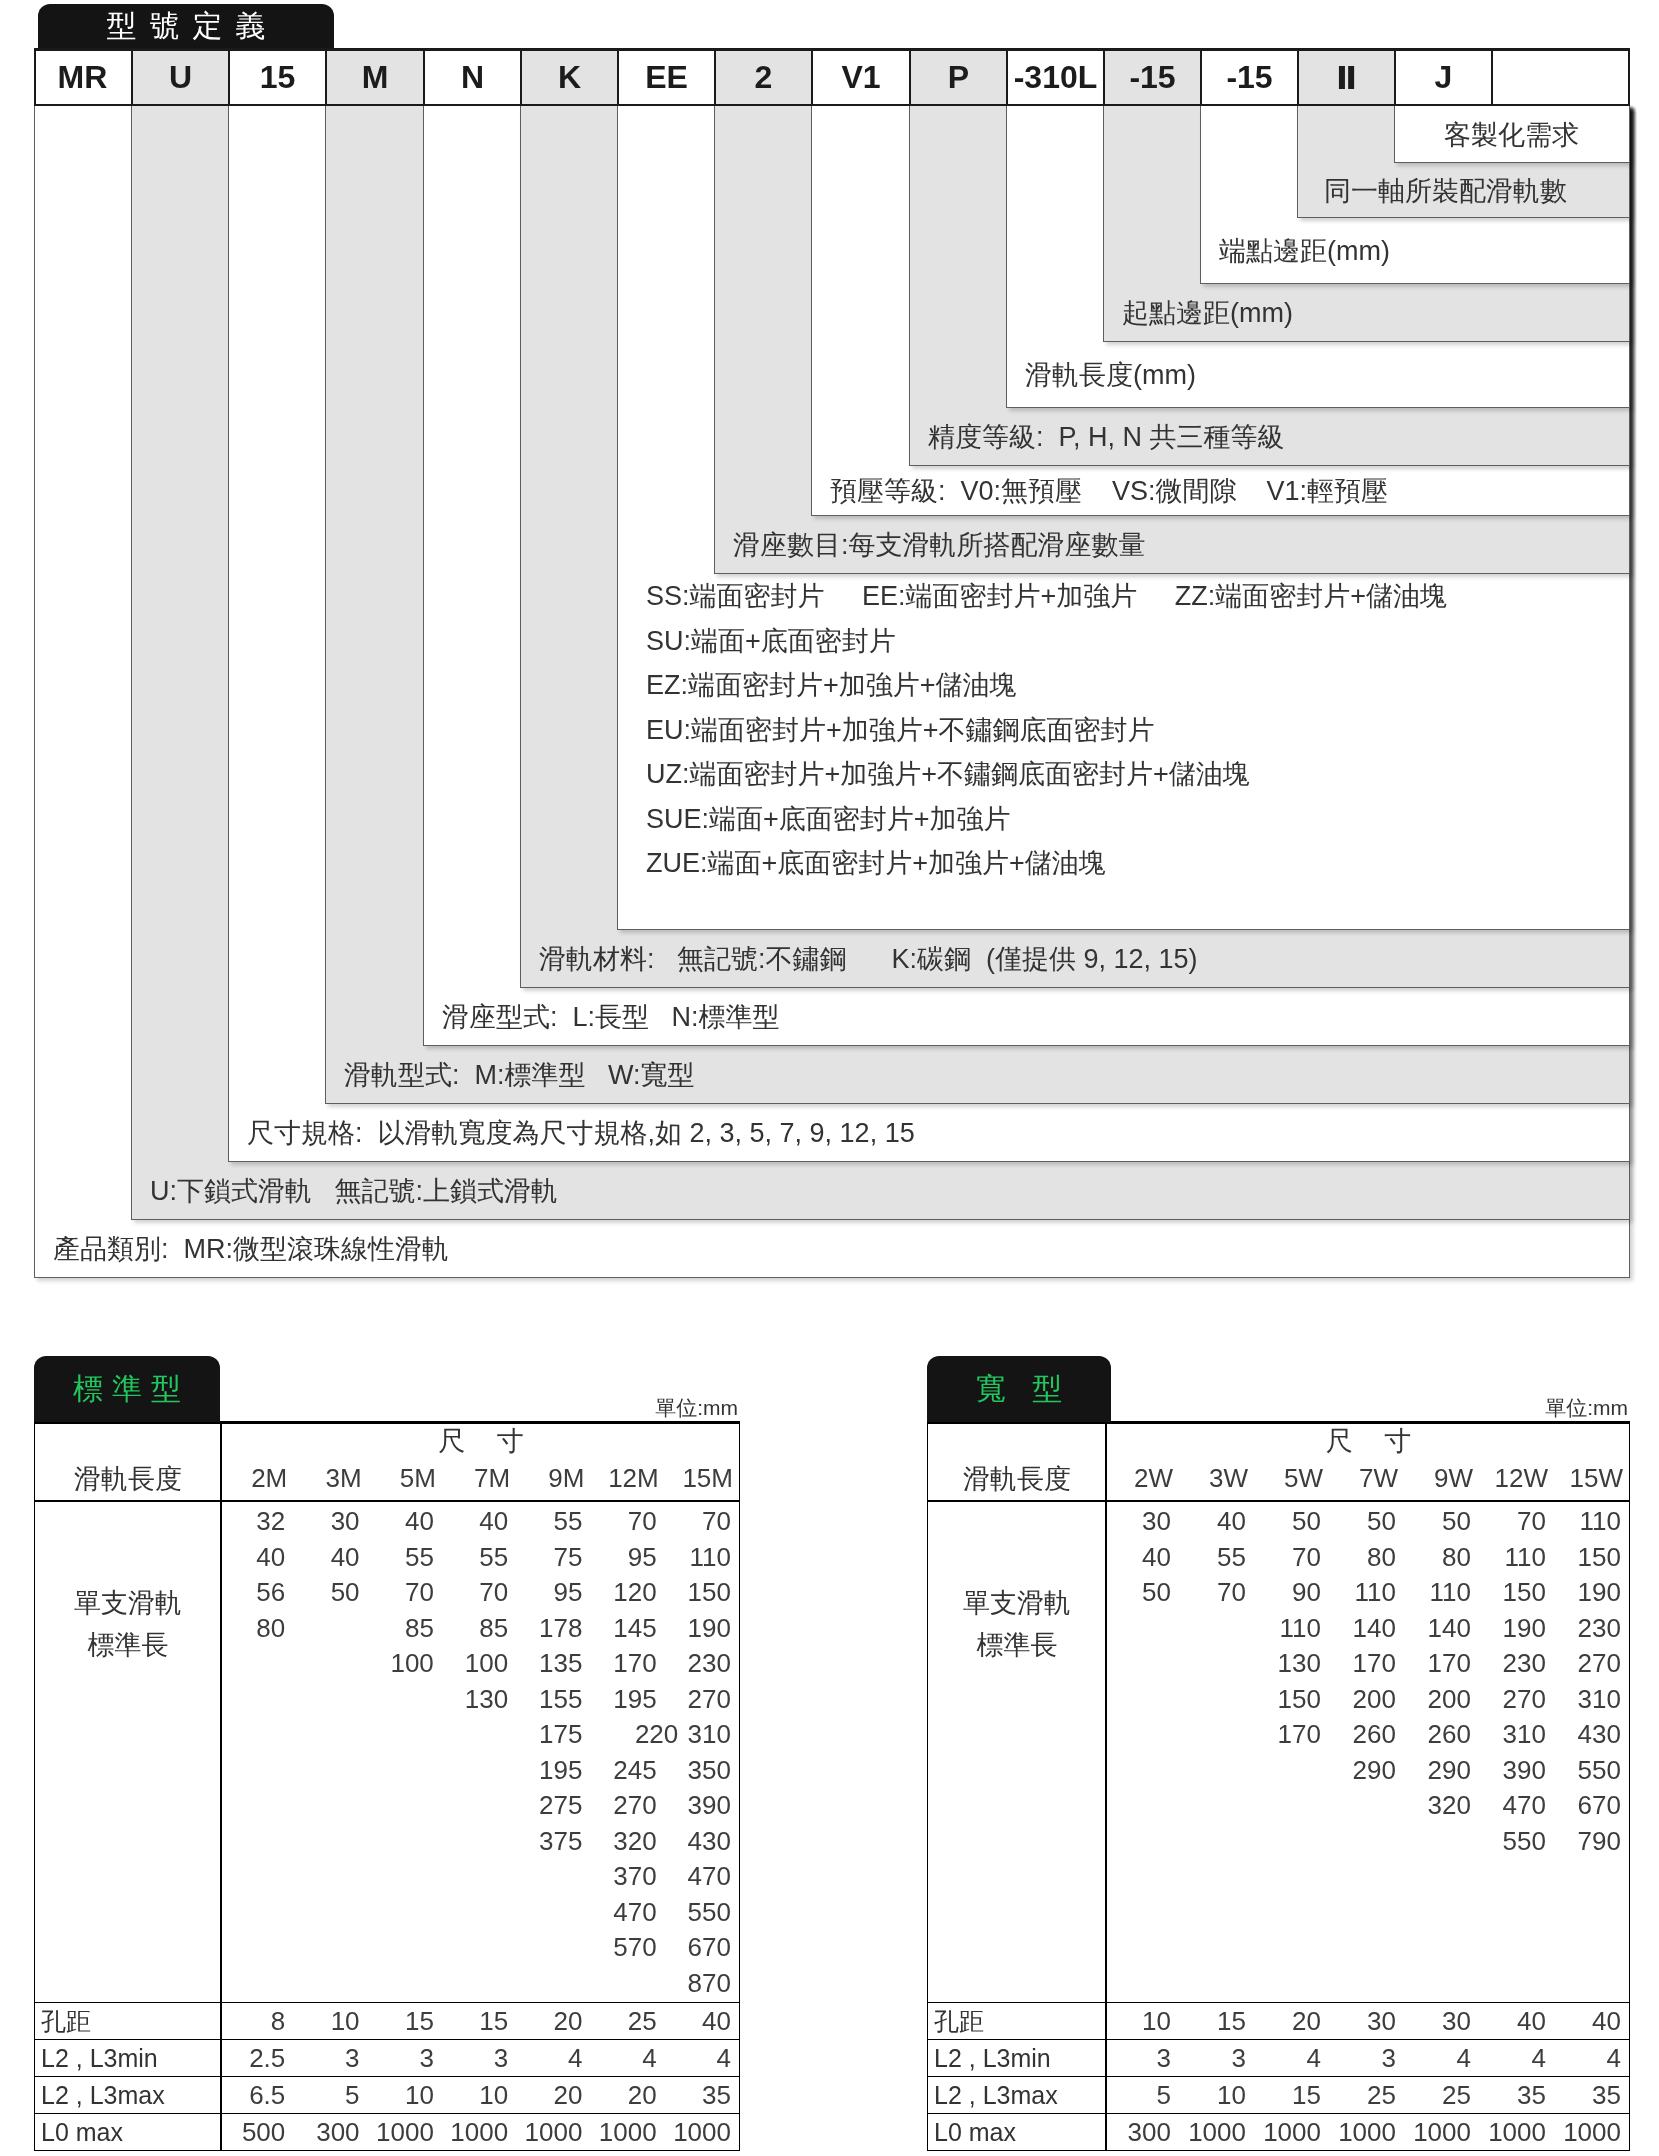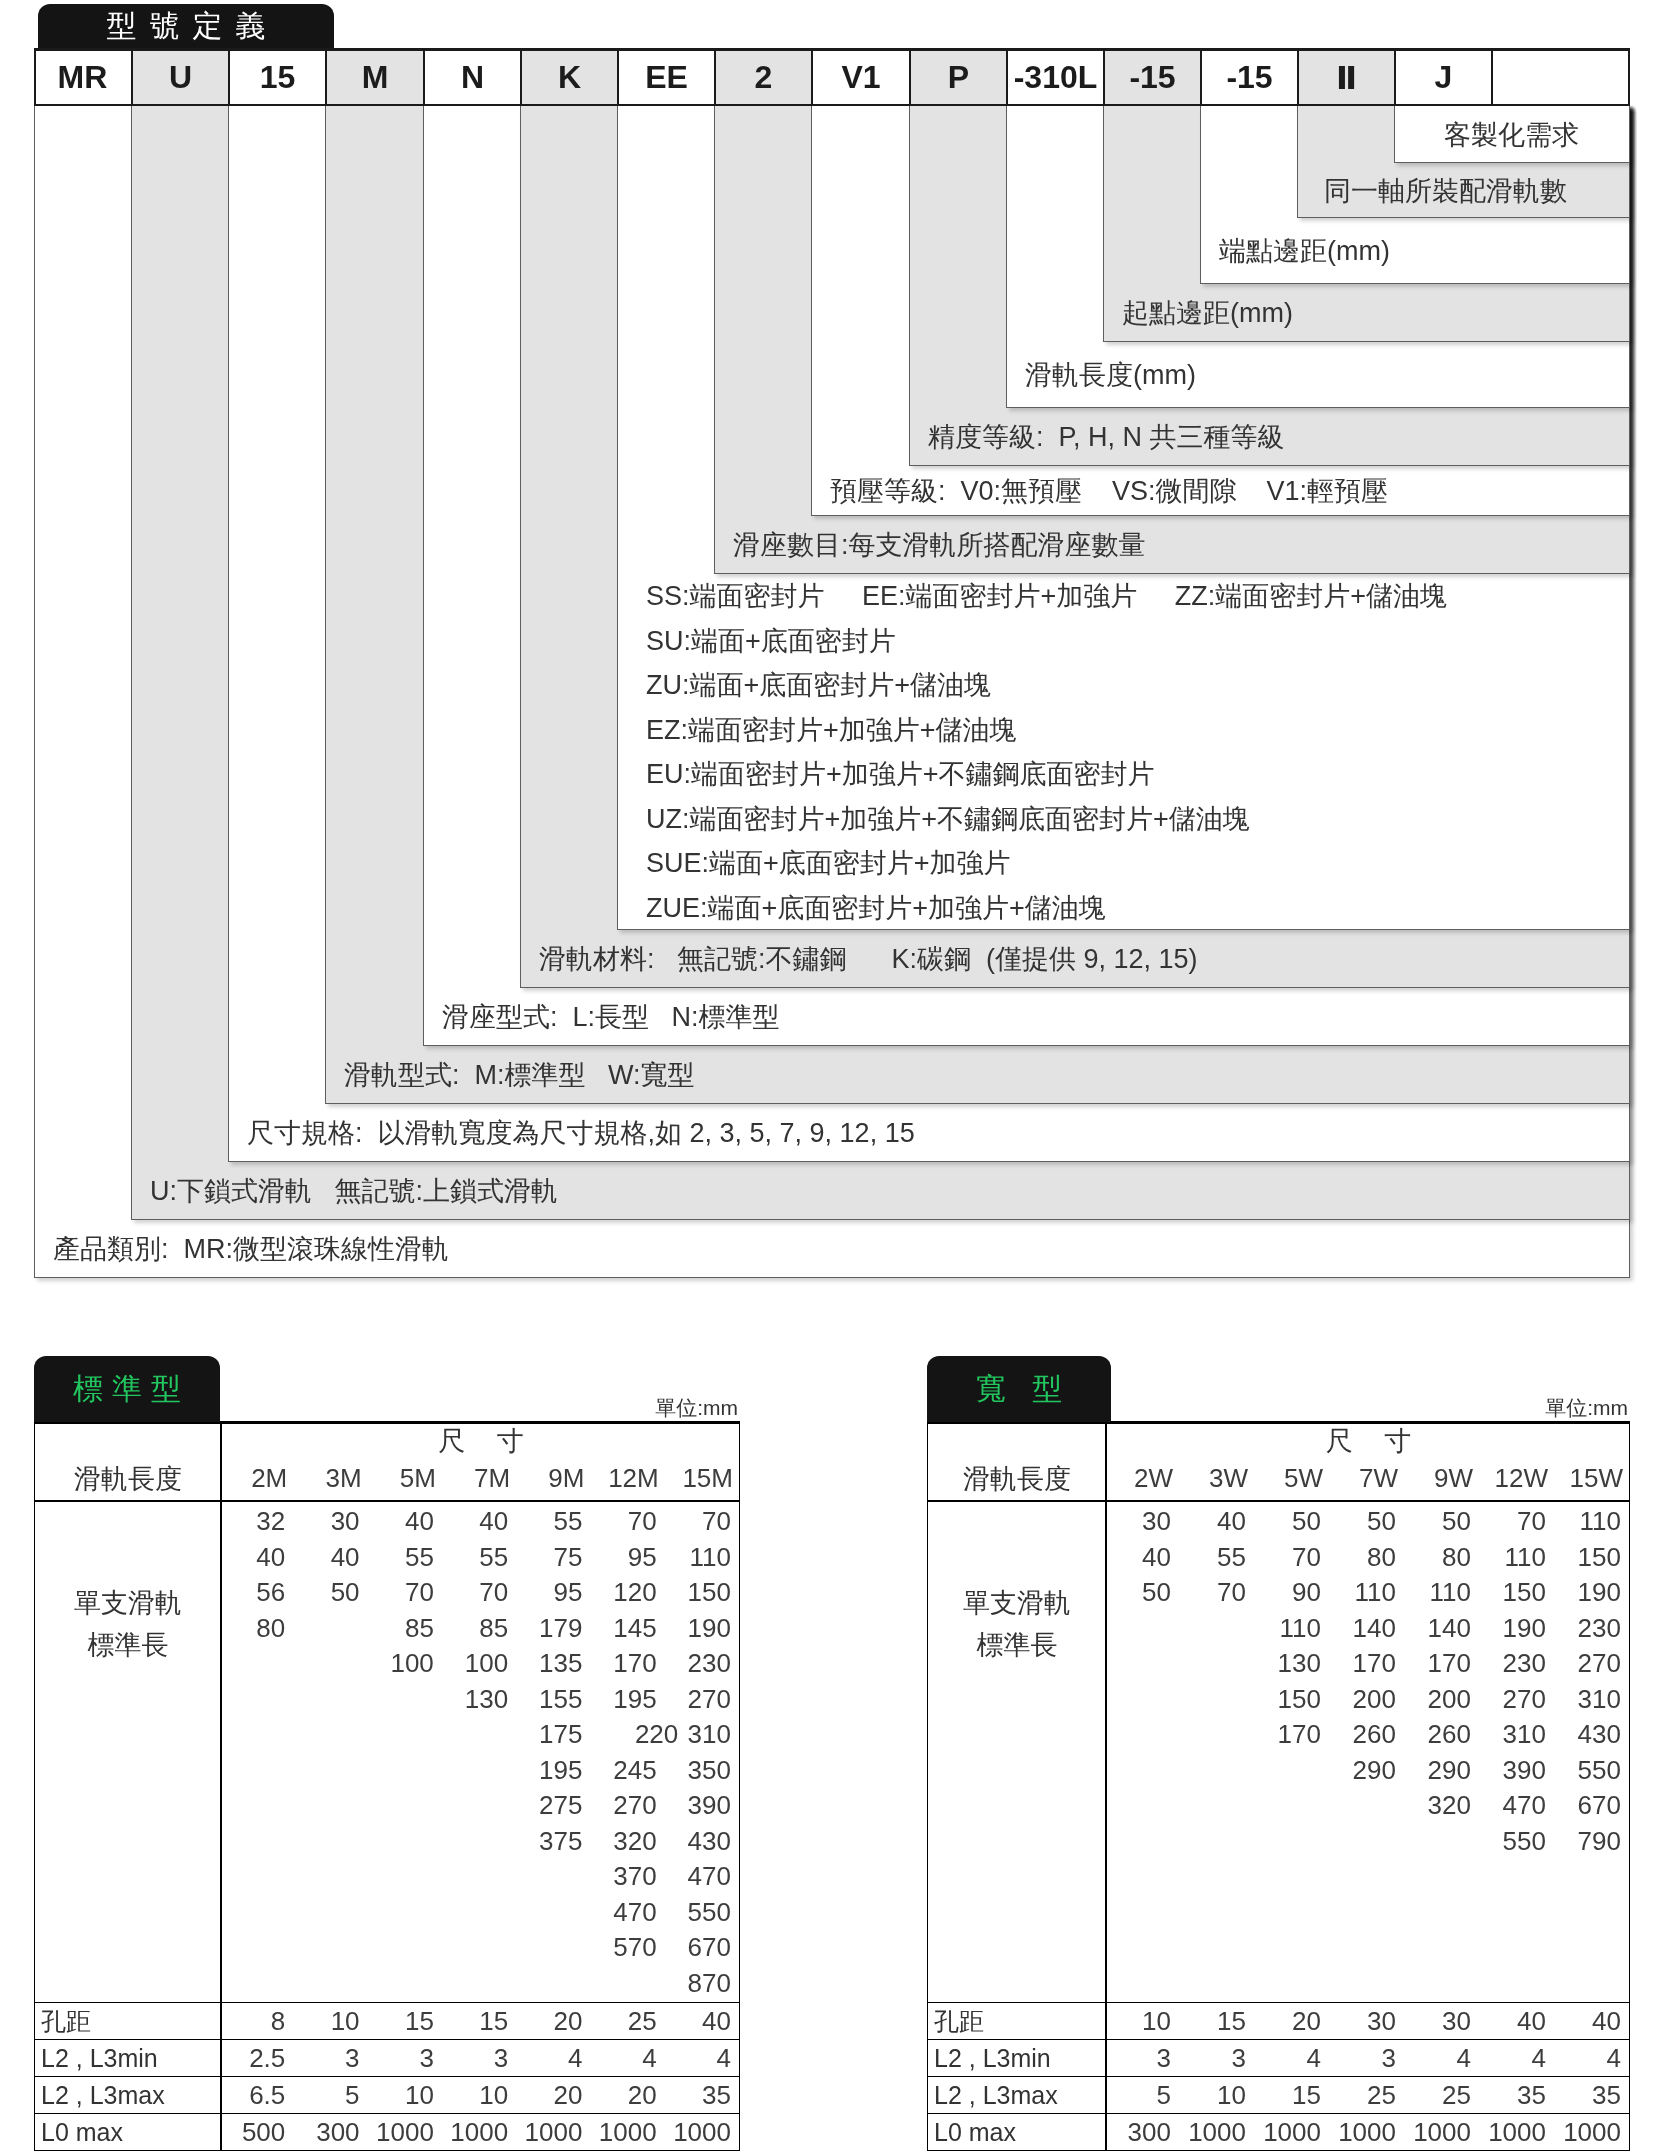--- a/index.html
+++ b/index.html
@@ -95,21 +95,20 @@
       <div class="step white" style="left: 423px; top: 106px; width: 1207px; height: 940px; z-index: 5;">
         <div class="step-label" style="top: 882px; height: 58px;">滑座型式:  L:長型   N:標準型</div>
       </div>
       <div class="step gray" style="left: 520px; top: 106px; width: 1110px; height: 882px; z-index: 6;">
         <div class="step-label" style="top: 824px; height: 58px;">滑軌材料:   無記號:不鏽鋼      K:碳鋼  (僅提供 9, 12, 15)</div>
       </div>
       <div class="step white" style="left: 617px; top: 106px; width: 1013px; height: 824px; z-index: 7;">
         <div class="seal-block" style="top: 468px; height: 356px;">
           <div class="seal-line">SS:端面密封片     EE:端面密封片+加強片     ZZ:端面密封片+儲油塊</div>
           <div class="seal-line">SU:端面+底面密封片</div>
-          <div class="seal-line">ZU:端面+底面密封片+儲油塊</div>
           <div class="seal-line">EZ:端面密封片+加強片+儲油塊</div>
           <div class="seal-line">EU:端面密封片+加強片+不鏽鋼底面密封片</div>
           <div class="seal-line">UZ:端面密封片+加強片+不鏽鋼底面密封片+儲油塊</div>
           <div class="seal-line">SUE:端面+底面密封片+加強片</div>
           <div class="seal-line">ZUE:端面+底面密封片+加強片+儲油塊</div>
         </div>
       </div>
       <div class="step gray" style="left: 714px; top: 106px; width: 916px; height: 468px; z-index: 8;">
         <div class="step-label" style="top: 410px; height: 58px;">滑座數目:每支滑軌所搭配滑座數量</div>
       </div>
@@ -169,21 +168,21 @@
           <div class="num" style="left: 186px; width: 74.2857px; top: 151px; height: 35.5px;">56</div>
           <div class="num" style="left: 260.286px; width: 74.2857px; top: 151px; height: 35.5px;">50</div>
           <div class="num" style="left: 334.571px; width: 74.2857px; top: 151px; height: 35.5px;">70</div>
           <div class="num" style="left: 408.857px; width: 74.2857px; top: 151px; height: 35.5px;">70</div>
           <div class="num" style="left: 483.143px; width: 74.2857px; top: 151px; height: 35.5px;">95</div>
           <div class="num" style="left: 557.429px; width: 74.2857px; top: 151px; height: 35.5px;">120</div>
           <div class="num" style="left: 631.714px; width: 74.2857px; top: 151px; height: 35.5px;">150</div>
           <div class="num" style="left: 186px; width: 74.2857px; top: 186.5px; height: 35.5px;">80</div>
           <div class="num" style="left: 334.571px; width: 74.2857px; top: 186.5px; height: 35.5px;">85</div>
           <div class="num" style="left: 408.857px; width: 74.2857px; top: 186.5px; height: 35.5px;">85</div>
-          <div class="num" style="left: 483.143px; width: 74.2857px; top: 186.5px; height: 35.5px;">179</div>
+          <div class="num" style="left: 483.143px; width: 74.2857px; top: 186.5px; height: 35.5px;">178</div>
           <div class="num" style="left: 557.429px; width: 74.2857px; top: 186.5px; height: 35.5px;">145</div>
           <div class="num" style="left: 631.714px; width: 74.2857px; top: 186.5px; height: 35.5px;">190</div>
           <div class="num" style="left: 334.571px; width: 74.2857px; top: 222px; height: 35.5px;">100</div>
           <div class="num" style="left: 408.857px; width: 74.2857px; top: 222px; height: 35.5px;">100</div>
           <div class="num" style="left: 483.143px; width: 74.2857px; top: 222px; height: 35.5px;">135</div>
           <div class="num" style="left: 557.429px; width: 74.2857px; top: 222px; height: 35.5px;">170</div>
           <div class="num" style="left: 631.714px; width: 74.2857px; top: 222px; height: 35.5px;">230</div>
           <div class="num" style="left: 408.857px; width: 74.2857px; top: 257.5px; height: 35.5px;">130</div>
           <div class="num" style="left: 483.143px; width: 74.2857px; top: 257.5px; height: 35.5px;">155</div>
           <div class="num" style="left: 557.429px; width: 74.2857px; top: 257.5px; height: 35.5px;">195</div>

